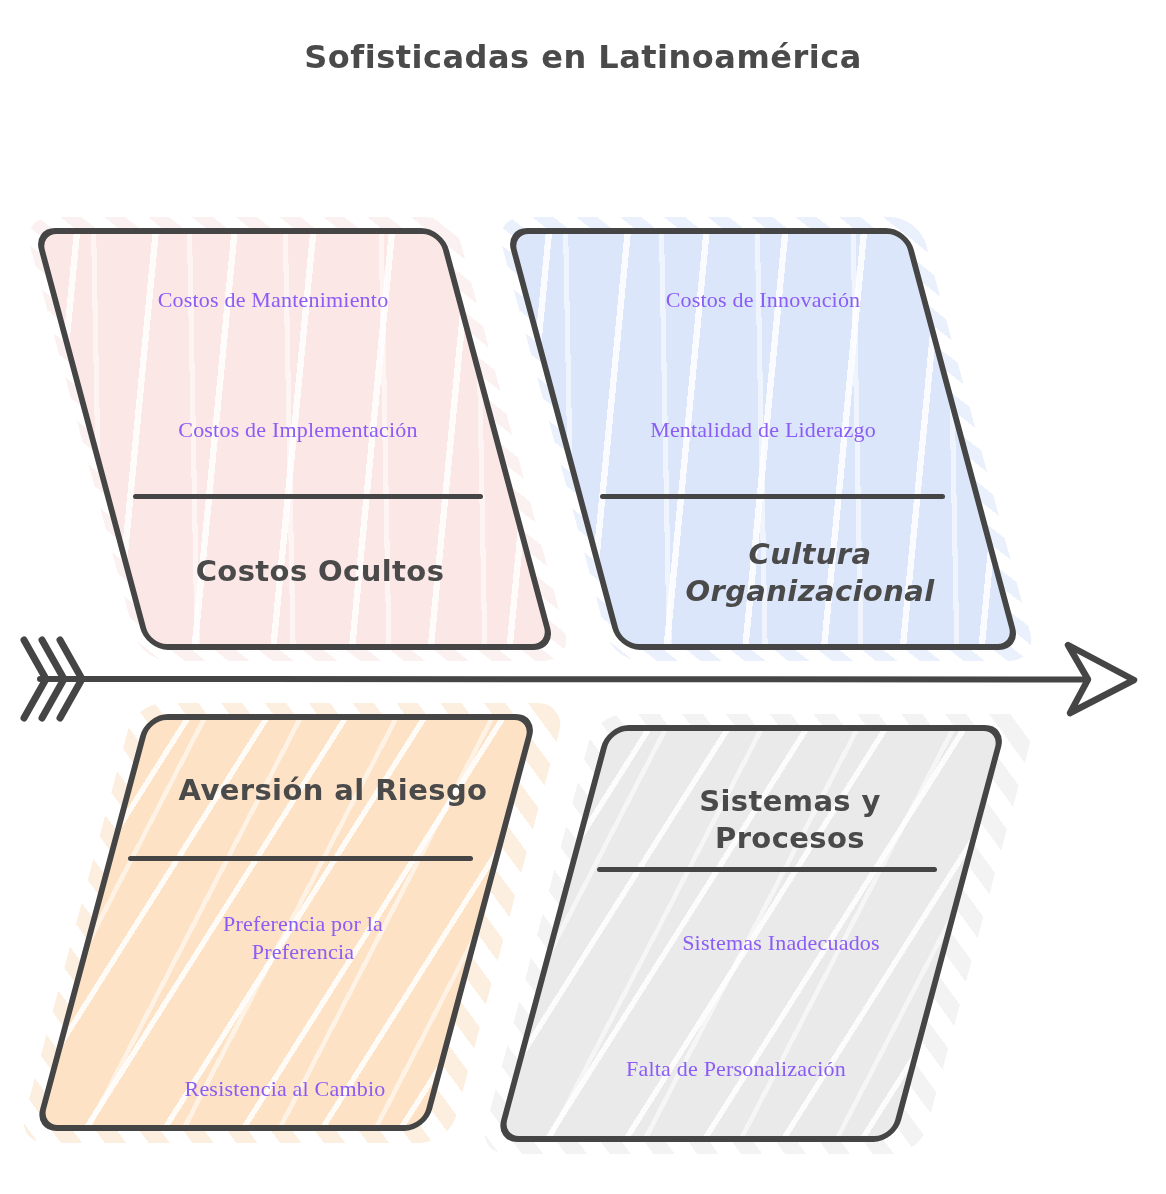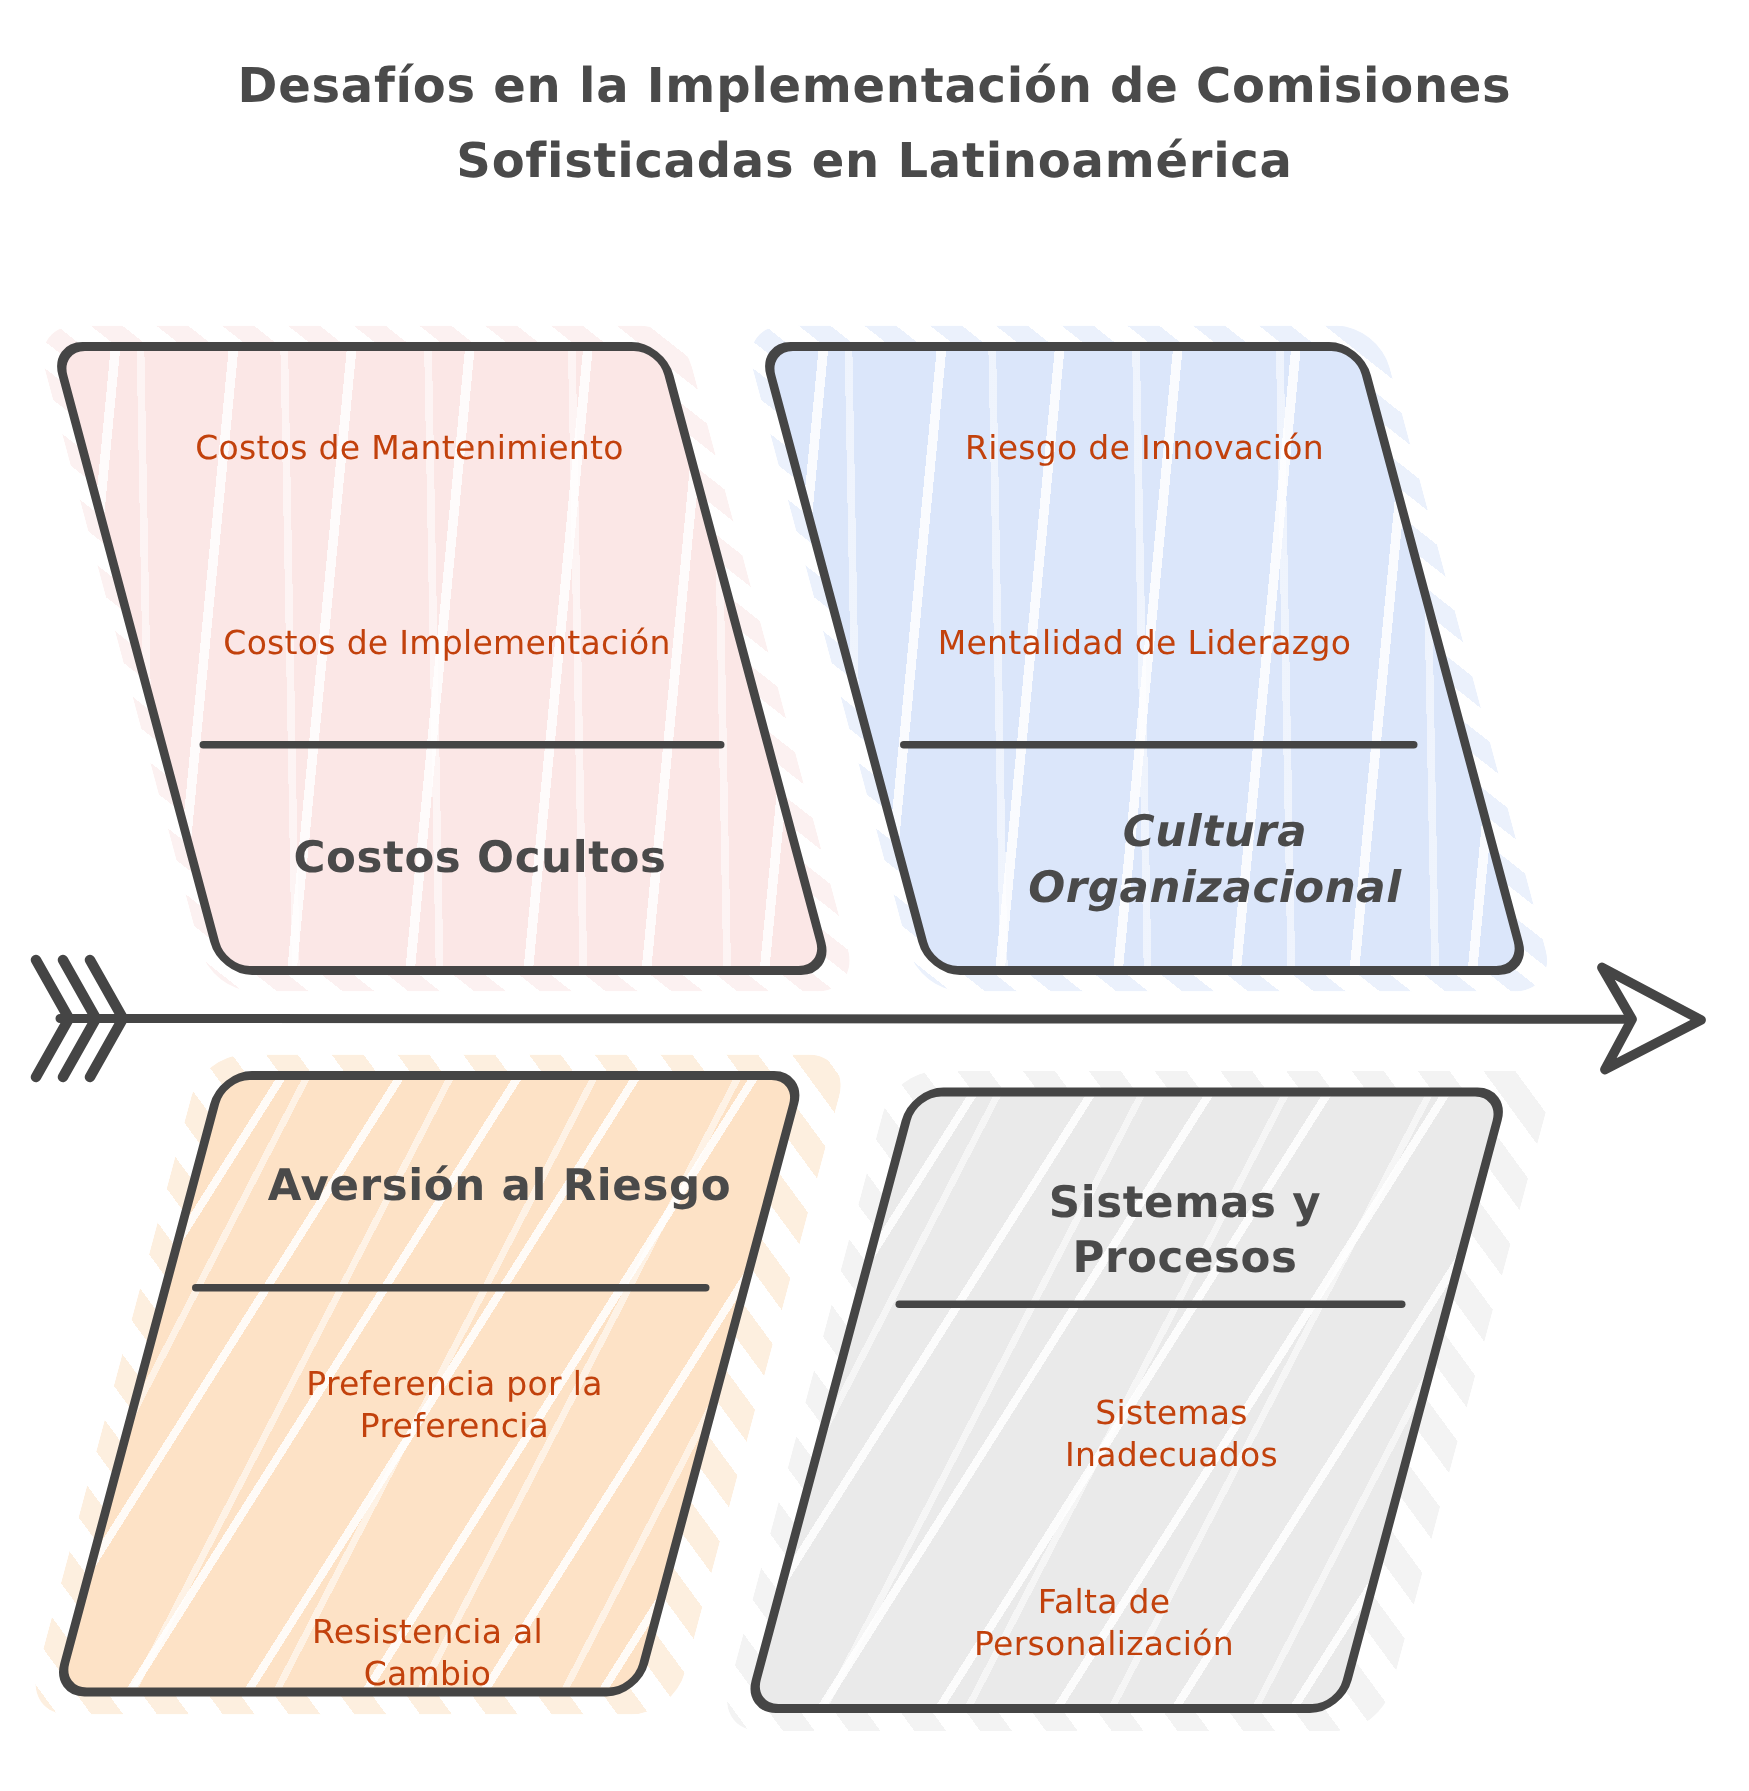--- a/index.html
+++ b/index.html
@@ -37,21 +37,21 @@
     background:
       repeating-linear-gradient(110deg,rgba(255,255,255,0) 0 31px,rgba(255,255,255,.85) 31px 37px,rgba(255,255,255,0) 37px 74px),
       repeating-linear-gradient(104deg,rgba(255,255,255,0) 0 49px,rgba(255,255,255,.55) 49px 54px,rgba(255,255,255,0) 54px 93px),
       var(--fill);
   }
   .skew-pos{transform:skewX(15deg);}
   .skew-neg{transform:skewX(-15deg);}
   
   .item{
     position:absolute;font-size:22px;line-height:28px;
-    color:#c2410c;letter-spacing:.2px;
+    color:#8b5cf6;letter-spacing:.2px;font-family:Liberation Serif, serif;
   }
   .cat-label{
     position:absolute;font-size:29px;line-height:37px;font-weight:700;
     color:var(--text,#4a4a4a);letter-spacing:.4px;
   }
   .cat-label span{display:block;}
   .divider{
     position:absolute;height:5px;border-radius:3px;
     background:var(--stroke,#454545);
   }
@@ -59,37 +59,36 @@
   .right{text-align:center;}
   
   .spine-svg{position:absolute;left:0;top:628px;color:var(--stroke,#454545);}
 </style>
 </head>
 <body>
 
 <div id="canvas">
 
   <div class="title">
-    <span>Desafíos en la Implementación de Comisiones</span>
     <span>Sofisticadas en Latinoamérica</span>
   </div>
 
   <div class="quad" style="left:33px;top:228px;width:524px;height:422px;--fill:var(--pink);">
     <div class="spill skew-pos" style="left:-11px;top:-11px;width:432px;height:444px;"></div>
     <div class="panel skew-pos" style="left:0;top:0;width:398px;height:410px;"></div>
     <div class="item center" style="left:70px;top:58px;width:340px;">Costos de Mantenimiento</div>
     <div class="item center" style="left:95px;top:188px;width:340px;">Costos de Implementación</div>
     <div class="divider" style="left:100px;top:266px;width:350px;"></div>
     <div class="cat-label right" style="left:117px;top:325px;width:340px;">Costos Ocultos</div>
   </div>
 
   <div class="quad" style="left:498px;top:228px;width:530px;height:422px;--fill:var(--blue);">
     <div class="spill skew-pos" style="left:-4px;top:-11px;width:425px;height:444px;"></div>
     <div class="panel skew-pos" style="left:7px;top:0;width:391px;height:410px;"></div>
-    <div class="item center" style="left:130px;top:58px;width:270px;">Riesgo de Innovación</div>
+    <div class="item center" style="left:130px;top:58px;width:270px;">Costos de Innovación</div>
     <div class="item center" style="left:120px;top:188px;width:290px;">Mentalidad de Liderazgo</div>
     <div class="divider" style="left:102px;top:266px;width:345px;"></div>
     <div class="cat-label right" style="left:167px;top:308px;width:290px;font-style:italic;">
       <span>Cultura</span>
       <span>Organizacional</span>
     </div>
   </div>
 
   <svg class="spine-svg" width="1166" height="110" viewBox="0 0 1166 110">
     <path d="M24 12 L46 51 L24 90 M42 12 L64 51 L42 90 M60 12 L82 51 L60 90" fill="none" stroke="currentColor" stroke-width="7" stroke-linecap="round" stroke-linejoin="round"></path>

